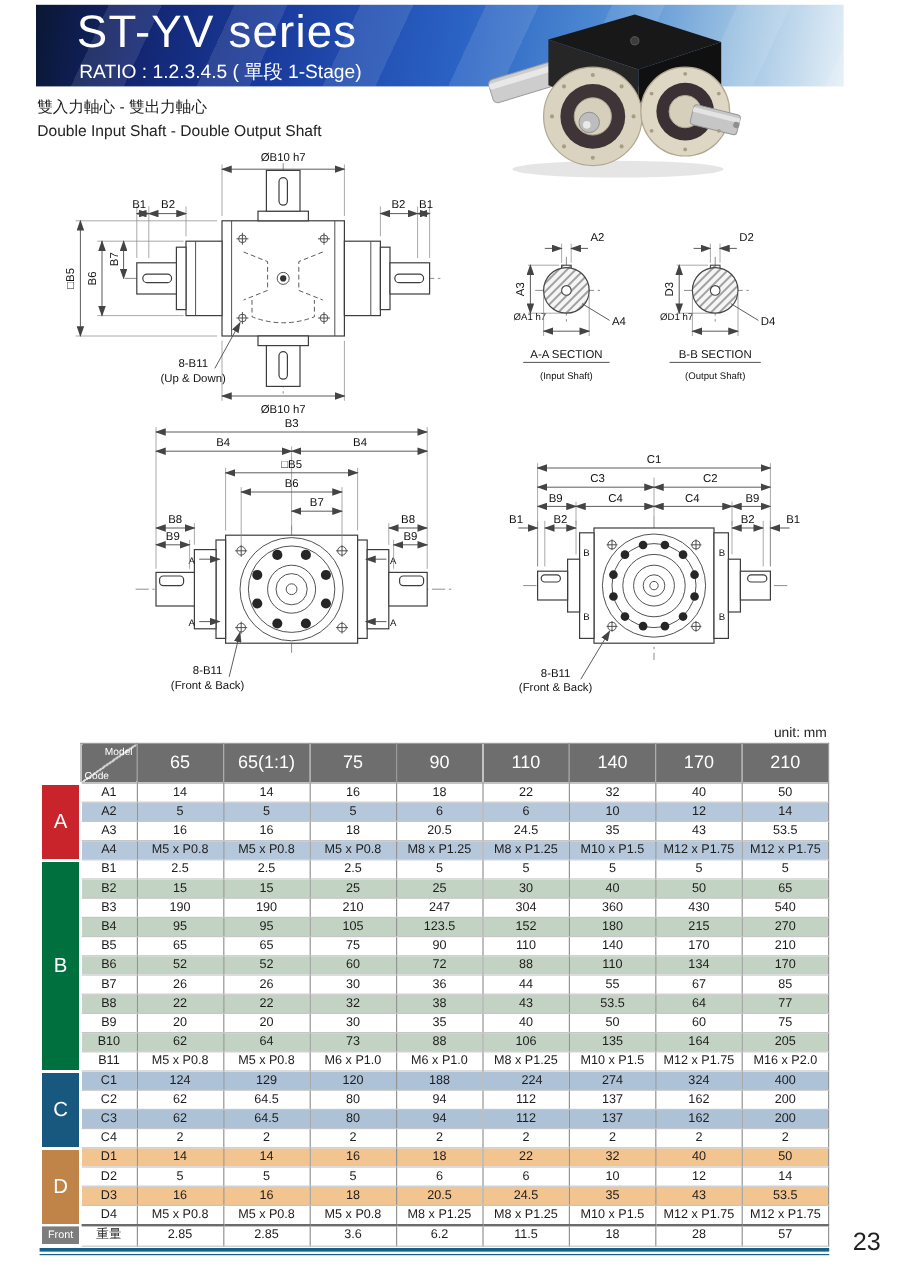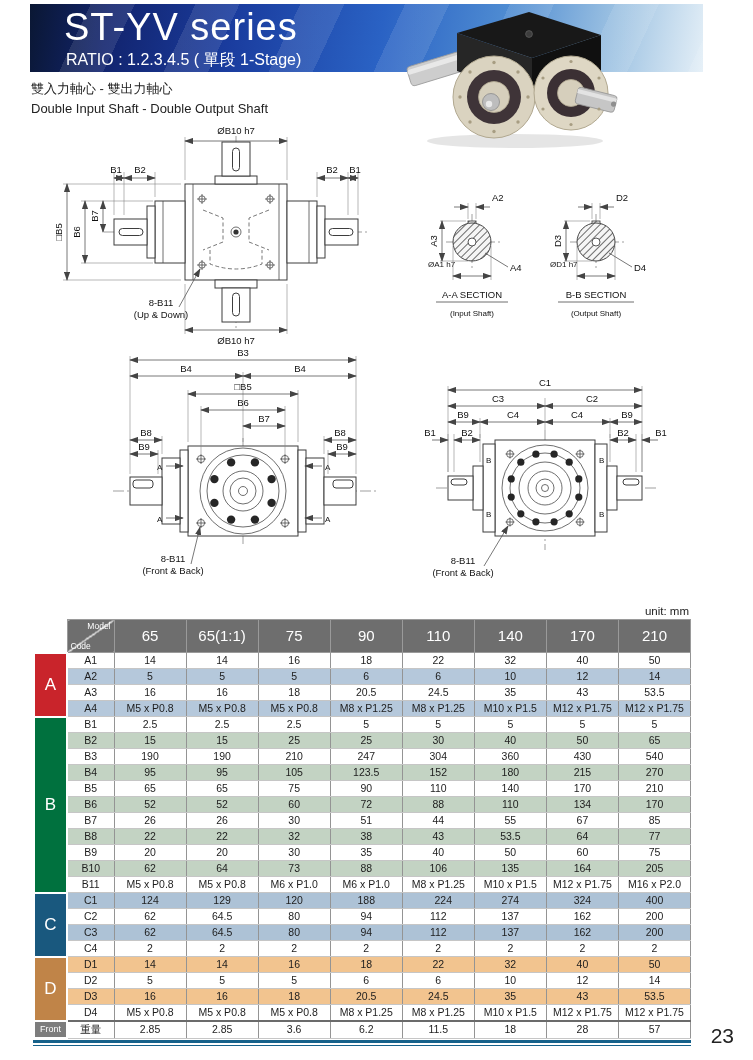--- a/index.html
+++ b/index.html
@@ -597,21 +597,21 @@
             <td class="val" style="background: rgb(195, 211, 195);">88</td>
             <td class="val" style="background: rgb(195, 211, 195);">110</td>
             <td class="val" style="background: rgb(195, 211, 195);">134</td>
             <td class="val" style="background: rgb(195, 211, 195);">170</td>
           </tr>
           <tr>
             <td class="code">B7</td>
             <td class="val">26</td>
             <td class="val">26</td>
             <td class="val">30</td>
-            <td class="val">51</td>
+            <td class="val">36</td>
             <td class="val">44</td>
             <td class="val">55</td>
             <td class="val">67</td>
             <td class="val">85</td>
           </tr>
           <tr>
             <td class="code" style="background: rgb(195, 211, 195);">B8</td>
             <td class="val" style="background: rgb(195, 211, 195);">22</td>
             <td class="val" style="background: rgb(195, 211, 195);">22</td>
             <td class="val" style="background: rgb(195, 211, 195);">32</td>

